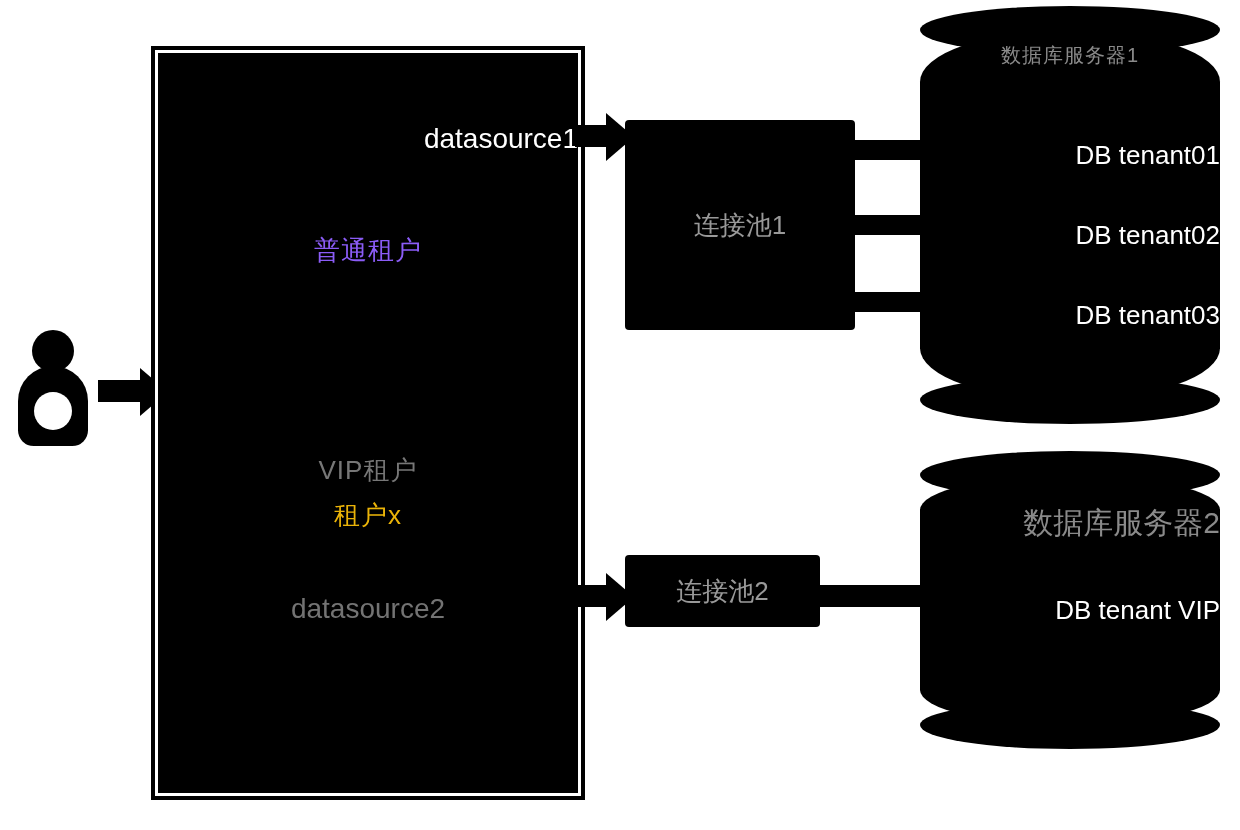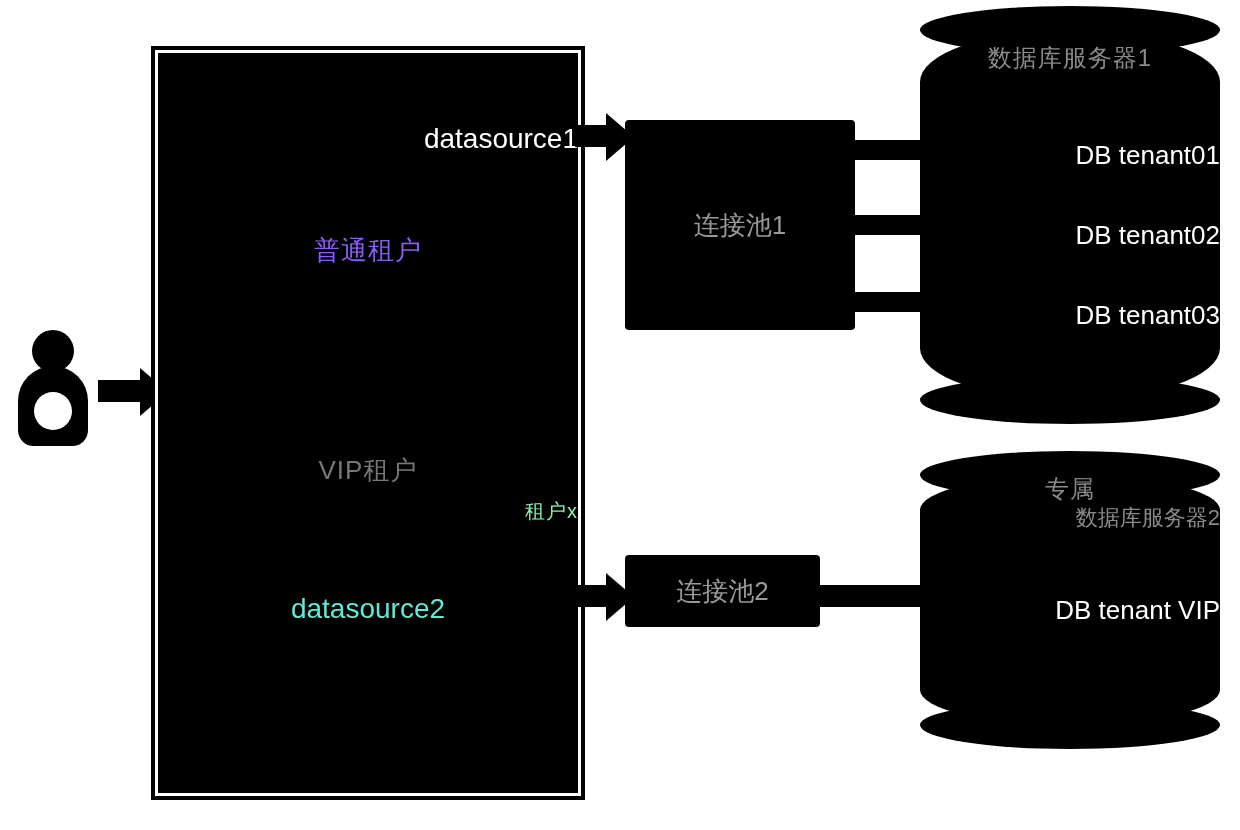--- a/index.html
+++ b/index.html
@@ -10,22 +10,22 @@
 .person .head{position:absolute;left:24px;top:0;width:42px;height:42px;border-radius:50%;background:#000}
 .person .body{position:absolute;left:10px;top:36px;width:70px;height:80px;background:#000;border-radius:40px 40px 18px 18px}
 .person .belly{position:absolute;left:26px;top:62px;width:38px;height:38px;background:#fff;border-radius:50%}
 
 
 .mainbox{position:absolute;left:155px;top:50px;width:420px;height:740px;background:#000;border:3px solid #fff;outline:4px solid #000}
 .mainbox .ds1{position:absolute;left:0;right:0;top:70px;text-align:right;color:#fff;font-size:28px}
 .mainbox .u1a{position:absolute;left:0;right:0;top:180px;text-align:center;color:#8b5cf6;font-size:26px;letter-spacing:1px}
 .mainbox .u1b{position:absolute;left:0;right:0;top:225px;text-align:center;color:#777;font-size:26px;letter-spacing:1px}
 .mainbox .u2a{position:absolute;left:0;right:0;top:400px;text-align:center;color:#777;font-size:26px;letter-spacing:1px}
-.mainbox .u2b{position:absolute;left:0;right:0;top:445px;text-align:right;color:#86efac;font-size:20px;letter-spacing:1px}
-.mainbox .ds2{position:absolute;left:0;right:0;top:540px;text-align:center;color:#5eead4;font-size:28px}
+.mainbox .u2b{position:absolute;left:0;right:0;top:445px;text-align:center;color:#eab308;font-size:26px;letter-spacing:1px}
+.mainbox .ds2{position:absolute;left:0;right:0;top:540px;text-align:center;color:#737373;font-size:28px}
 
 
 .pool{position:absolute;background:#000;border-radius:4px;color:#999;display:flex;align-items:center;justify-content:center;font-size:26px}
 .pool1{left:625px;top:120px;width:230px;height:210px}
 .pool2{left:625px;top:555px;width:195px;height:72px}
 
 
 .bar{position:absolute;background:#000}
 
 .ar1-shaft{left:98px;top:380px;width:50px;height:22px}
@@ -42,27 +42,27 @@
 .p1c{left:852px;top:292px;width:78px;height:20px}
 
 .p2a{left:818px;top:585px;width:110px;height:22px}
 
 
 .db{position:absolute;background:#000;border-radius:50%/14%;width:300px}
 .db::before{content:"";position:absolute;left:0;right:0;top:-24px;height:48px;background:#000;border-radius:50%}
 .db::after{content:"";position:absolute;left:0;right:0;bottom:-24px;height:48px;background:#000;border-radius:50%}
 .db1{left:920px;top:30px;height:370px}
 .db2{left:920px;top:475px;height:250px}
-.db .title{position:absolute;left:0;right:0;top:12px;text-align:center;color:#8a8a8a;font-size:24px;letter-spacing:1px}
+.db .title{position:absolute;left:0;right:0;top:12px;text-align:center;color:#8a8a8a;font-size:20px;letter-spacing:1px}
 .db .row{position:absolute;left:8px;right:0;text-align:right;color:#fff;font-size:26px}
 .db1 .r1{top:110px}
 .db1 .r2{top:190px}
 .db1 .r3{top:270px}
 .db2 .t2a{top:-2px}
-.db2 .t2b{top:28px;color:#8a8a8a;font-size:22px}
+.db2 .t2b{top:28px;color:#8a8a8a;font-size:30px}
 .db2 .rvip{top:120px}
 </style>
 </head>
 <body>
 
 <div class="stage">
 
   <div class="person">
     <div class="head"></div>
       <div class="body"></div>
@@ -99,18 +99,17 @@
   <div class="bar p2a"></div>
 
   <div class="db db1">
     <div class="title">数据库服务器1</div>
     <div class="row r1">DB tenant01</div>
     <div class="row r2">DB tenant02</div>
     <div class="row r3">DB tenant03</div>
   </div>
 
   <div class="db db2">
-    <div class="title t2a">专属</div>
     <div class="row t2b">数据库服务器2</div>
     <div class="row rvip">DB tenant VIP</div>
   </div>
 
 </div>
 
 </body></html>

